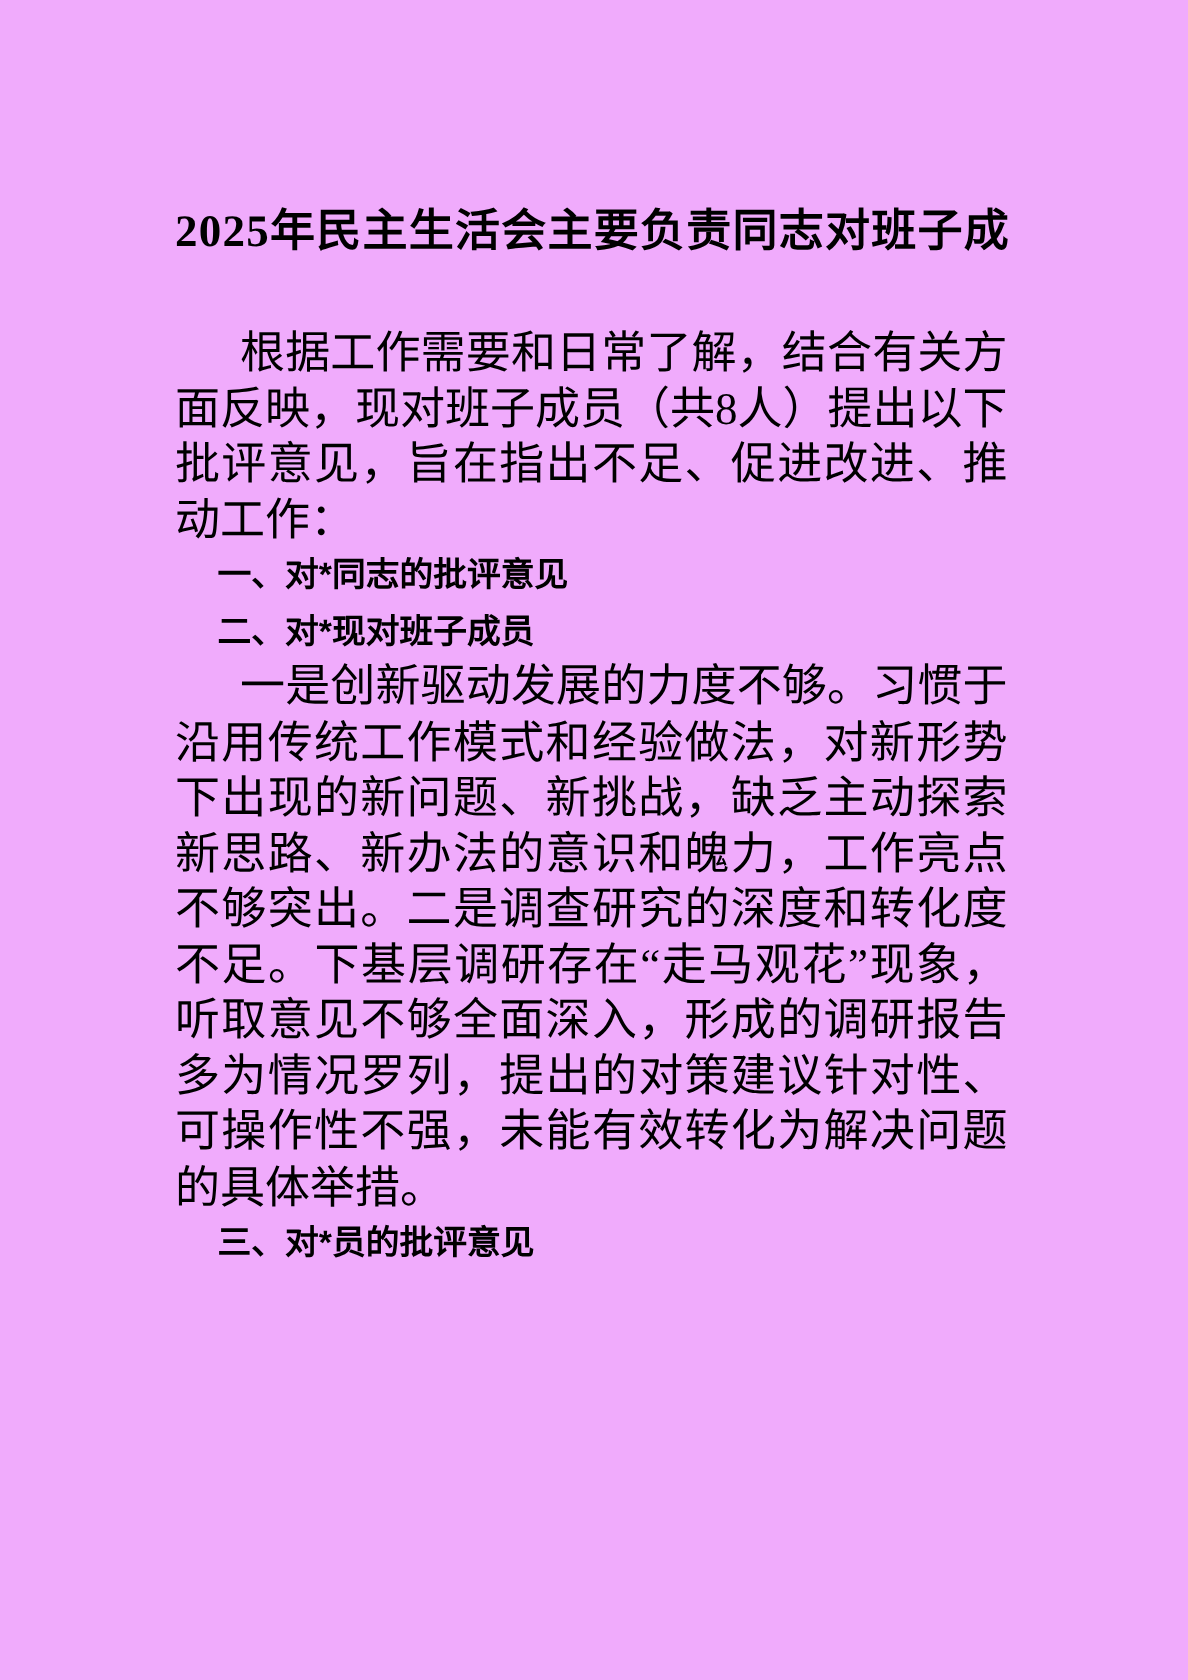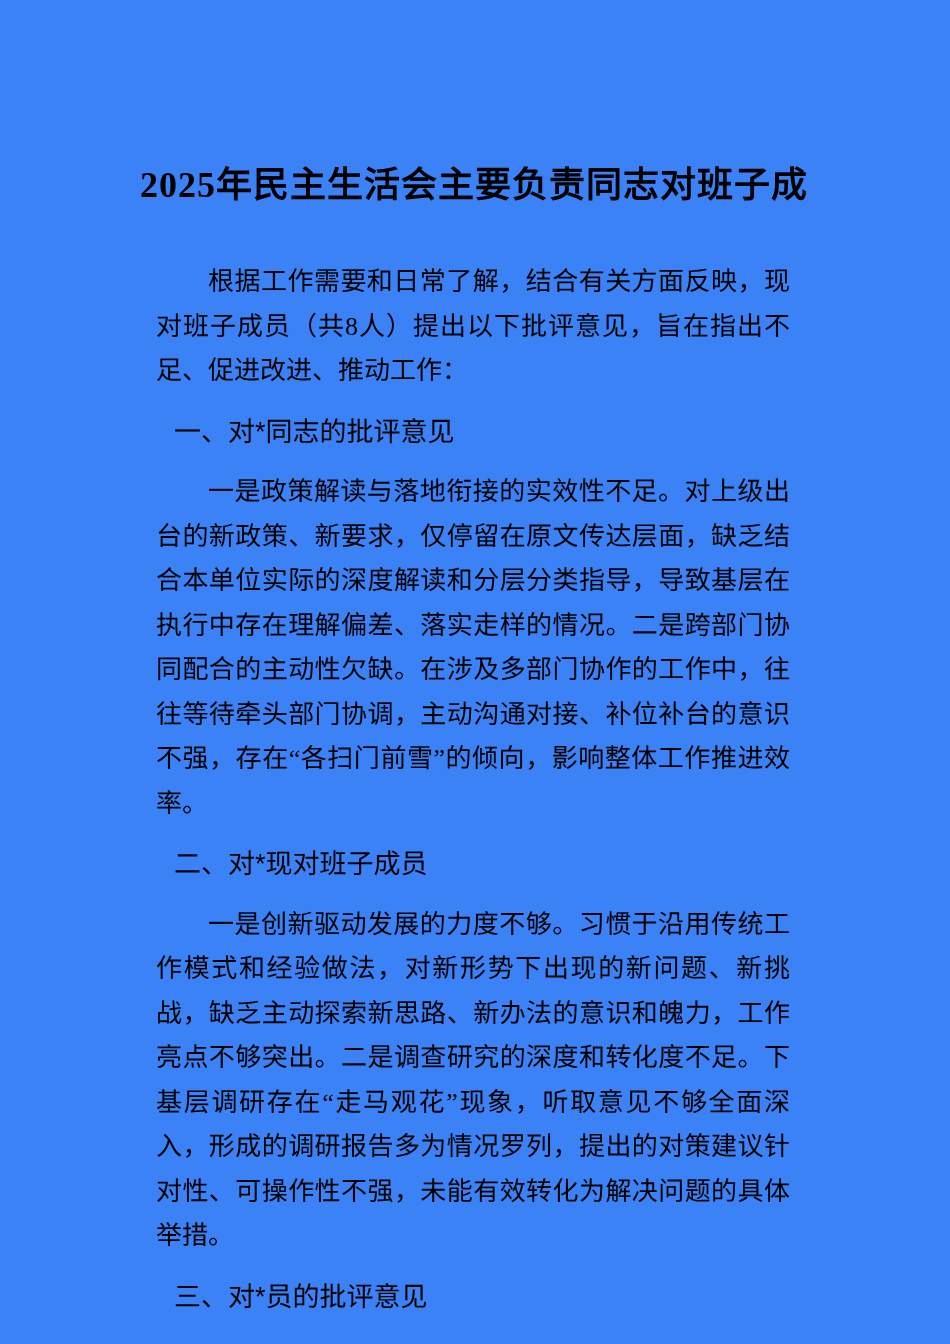--- a/index.html
+++ b/index.html
@@ -5,70 +5,69 @@
   html, body {
     margin: 0;
     padding: 0;
     background: #ffffff;
   }
   .page {
     position: relative;
     width: 950px;
     height: 1344px;
     margin: 0 auto;
-    background: #3b82f6;
+    background: #f0abfc;
     color: #000000;
     box-sizing: border-box;
     padding: 152px 144px 0 140px;
     overflow: hidden;
     font-family: "Liberation Serif", "DejaVu Serif", serif;
   }
   .doc-title {
     margin: 0 0 41px 0;
     text-align: center;
     font-family: "Liberation Serif", "DejaVu Serif", serif;
     font-weight: bold;
     font-size: 36px;
     line-height: 67px;
     letter-spacing: 1px;
   }
   .doc-title .title-line {
     display: block;
     white-space: nowrap;
   }
   .body-text {
-    margin: 16px;
-    font-size: 26px;
+    margin: 0;
+    font-size: 36px;
     line-height: 44.5px;
     text-align: justify;
     text-align-last: left;
     text-indent: 52px;
     font-family: "Liberation Serif", "DejaVu Serif", serif;
   }
   .sec-heading {
     margin: 0;
     font-size: 27px;
     line-height: 44.5px;
-    font-weight: normal;
+    font-weight: bold;
     text-indent: 34px;
     font-family: "Liberation Sans", "DejaVu Sans", sans-serif;
   }
 </style>
 </head>
 <body>
 
 <div class="page">
 
   <h1 class="doc-title">
     <span class="title-line">2025年民主生活会主要负责同志对班子成</span>
   </h1>
 
   <p class="body-text">根据工作需要和日常了解，结合有关方面反映，现对班子成员（共8人）提出以下批评意见，旨在指出不足、促进改进、推动工作：</p>
 
   <h2 class="sec-heading">一、对*同志的批评意见</h2>
-  <p class="body-text">一是政策解读与落地衔接的实效性不足。对上级出台的新政策、新要求，仅停留在原文传达层面，缺乏结合本单位实际的深度解读和分层分类指导，导致基层在执行中存在理解偏差、落实走样的情况。二是跨部门协同配合的主动性欠缺。在涉及多部门协作的工作中，往往等待牵头部门协调，主动沟通对接、补位补台的意识不强，存在“各扫门前雪”的倾向，影响整体工作推进效率。</p>
 
   <h2 class="sec-heading">二、对*现对班子成员</h2>
   <p class="body-text">一是创新驱动发展的力度不够。习惯于沿用传统工作模式和经验做法，对新形势下出现的新问题、新挑战，缺乏主动探索新思路、新办法的意识和魄力，工作亮点不够突出。二是调查研究的深度和转化度不足。下基层调研存在“走马观花”现象，听取意见不够全面深入，形成的调研报告多为情况罗列，提出的对策建议针对性、可操作性不强，未能有效转化为解决问题的具体举措。</p>
 
   <h2 class="sec-heading">三、对*员的批评意见</h2>
 
 </div>
 
 </body></html>

